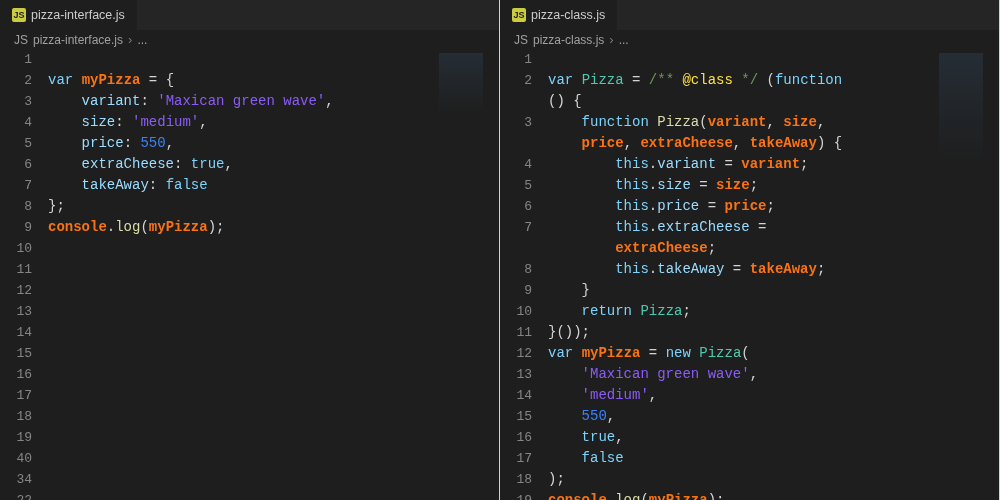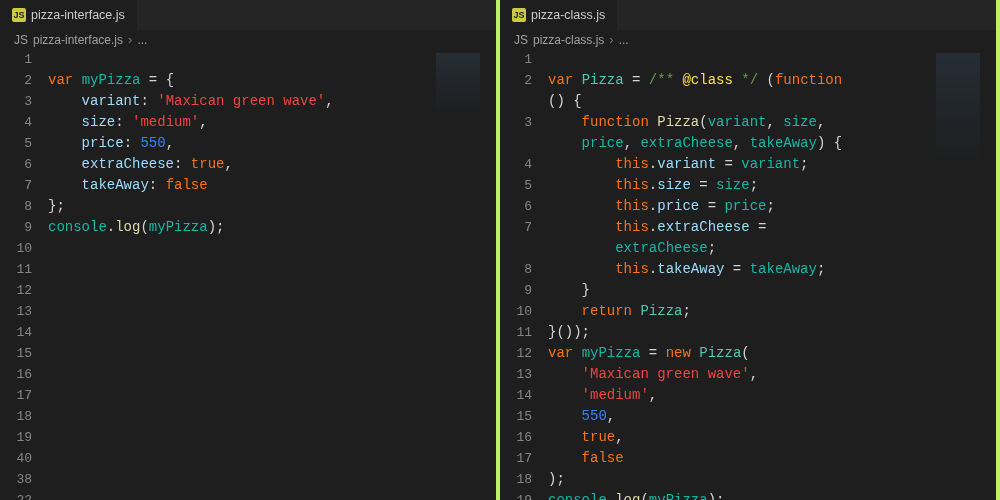--- a/index.html
+++ b/index.html
@@ -10,21 +10,21 @@
     color: #d4d4d4;
     width: 1000px;
     height: 500px;
     overflow: hidden;
     display: flex;
   }
   .pane {
     flex: 1;
     display: flex;
     flex-direction: column;
-    border-right: 4px solid #bef264;
+    border-right: 1px solid #bef264;
     position: relative;
   }
   .tabbar {
     height: 30px;
     background: #252526;
     display: flex;
     align-items: center;
   }
   .tab {
     height: 30px;
@@ -92,24 +92,24 @@
     right: 4px;
     height: 60px;
     opacity: 0.25;
     background: linear-gradient(#3a5a7a, transparent);
   }
   .scrollbar {
     width: 12px;
     background: #1e1e1e;
   }
   
-  .kw { color: #f97316; text-align: center; }
-  .var { color: #14b8a6; }
+  .kw { color: #7dd3fc; text-align: center; }
+  .var { color: #f97316; font-weight: bold; }
   .prop { color: #9cdcfe; }
-  .str { color: #ef4444; margin-top: 41px; }
+  .str { color: #8b5cf6; margin-top: 41px; }
   .num { color: #3b82f6; }
   .punc { color: #d4d4d4; }
   .fn { color: #dcdcaa; }
   .cls { color: #4ec9b0; }
   .cmt { color: #6a9955; }
   .jsdoc { color: #fde047; }
 </style>
 </head>
 <body>
 
@@ -141,21 +141,21 @@
         <div>11</div>
         <div>12</div>
         <div>13</div>
         <div>14</div>
         <div>15</div>
         <div>16</div>
         <div>17</div>
         <div>18</div>
         <div>19</div>
         <div>40</div>
-        <div>38</div>
+        <div>34</div>
         <div>22</div>
       </div>
     <div class="code" id="code0"><div>&nbsp;</div><div><span class="kw">var</span><span class="punc"> </span><span class="var">myPizza</span><span class="punc"> = {</span></div><div><span class="punc">    </span><span class="prop">variant</span><span class="punc">: </span><span class="str">'Maxican green wave'</span><span class="punc">,</span></div><div><span class="punc">    </span><span class="prop">size</span><span class="punc">: </span><span class="str">'medium'</span><span class="punc">,</span></div><div><span class="punc">    </span><span class="prop">price</span><span class="punc">: </span><span class="num">550</span><span class="punc">,</span></div><div><span class="punc">    </span><span class="prop">extraCheese</span><span class="punc">: </span><span class="kw">true</span><span class="punc">,</span></div><div><span class="punc">    </span><span class="prop">takeAway</span><span class="punc">: </span><span class="kw">false</span></div><div><span class="punc">};</span></div><div><span class="var">console</span><span class="punc">.</span><span class="fn">log</span><span class="punc">(</span><span class="var">myPizza</span><span class="punc">);</span></div><div>&nbsp;</div><div>&nbsp;</div><div>&nbsp;</div><div>&nbsp;</div><div>&nbsp;</div><div>&nbsp;</div><div>&nbsp;</div><div>&nbsp;</div><div>&nbsp;</div><div>&nbsp;</div><div>&nbsp;</div><div>&nbsp;</div><div>&nbsp;</div></div>
     <div class="minimap">
         <div class="mini-thumb"></div>
       </div>
     <div class="scrollbar"></div>
   </div>
 </div>
 

